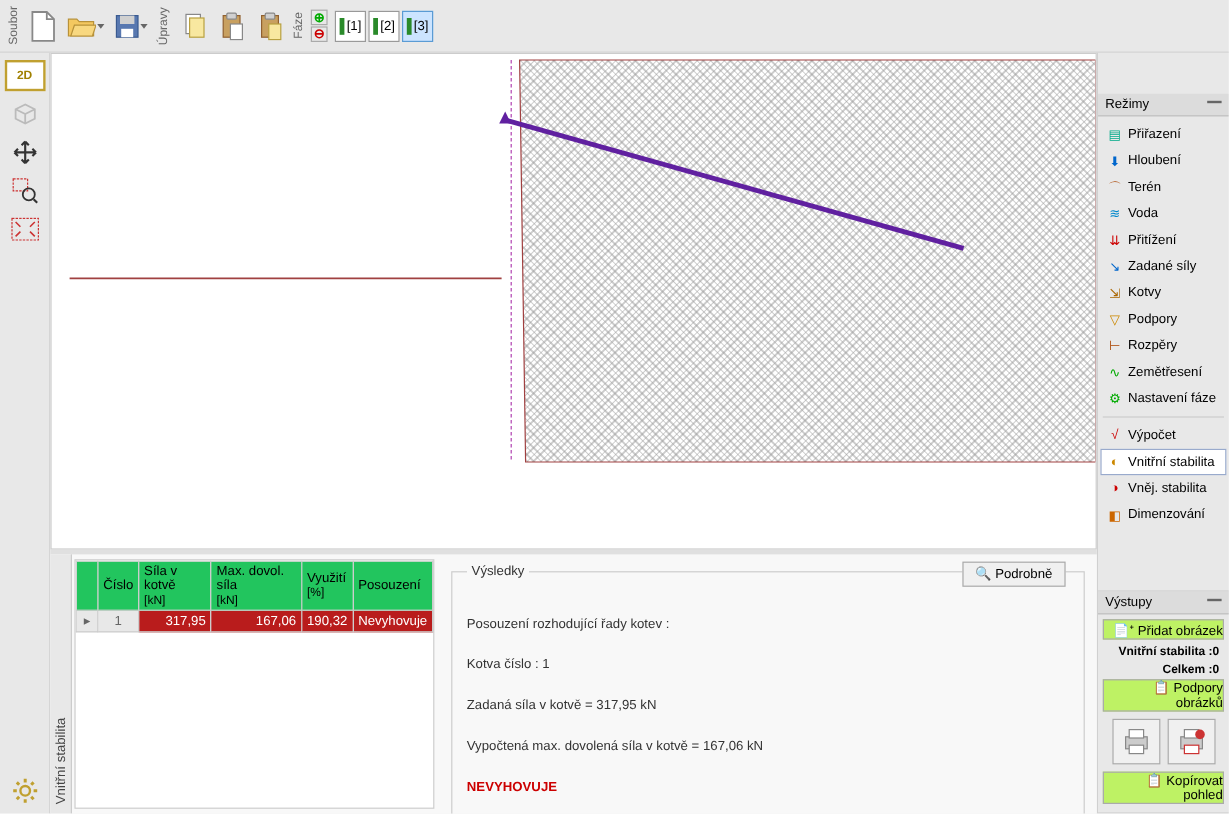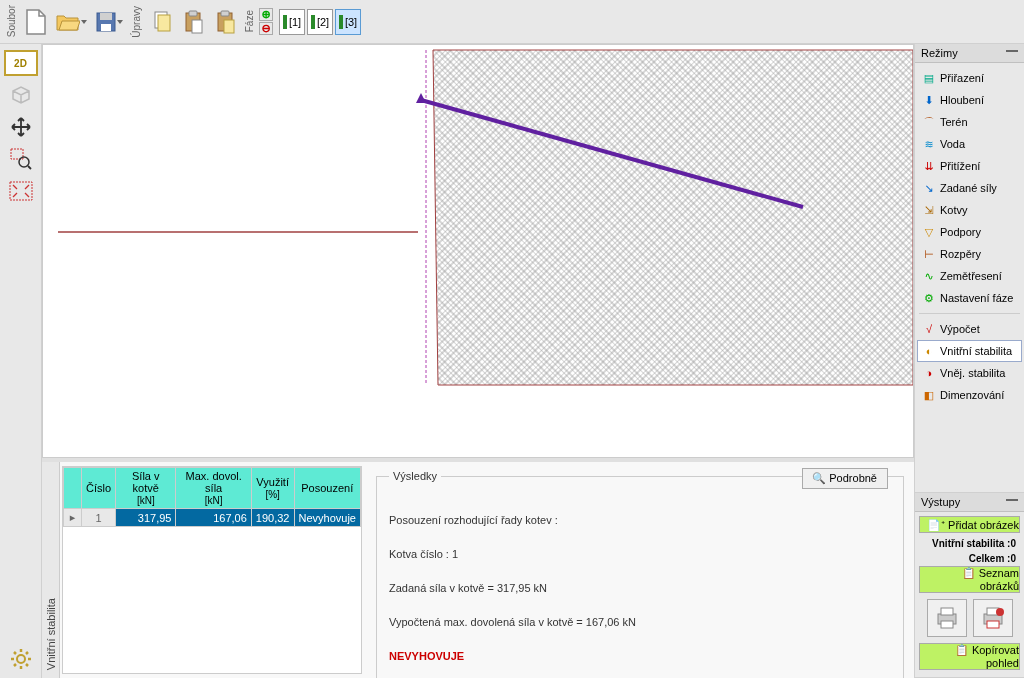--- a/index.html
+++ b/index.html
@@ -28,24 +28,24 @@
 .center { flex: 1; display: flex; flex-direction: column; position: relative; }
 .viewport { flex: 1; background: #fff; border: 1px solid #ccc; position: relative; overflow: hidden; }
 .viewport svg { position: absolute; top: 0; left: 0; }
 
 .bottom-panel { height: 220px; display: flex; background: #f8f8f8; border-top: 4px solid #e0e0e0; }
 .vtab { width: 18px; background: #e8e8e8; border-right: 1px solid #ccc; display: flex; align-items: flex-end; justify-content: center; padding-bottom: 8px; }
 .vtab span { writing-mode: vertical-rl; transform: rotate(180deg); font-size: 11px; color: #444; }
 
 .table-region { width: 300px; background: #fff; border: 1px solid #ccc; margin: 4px 4px 4px 2px; position: relative; overflow: hidden; }
 table { width: 100%; border-collapse: collapse; font-size: 11px; }
-th { background: #5eead4; border: 1px solid #ccc; padding: 2px 4px; font-weight: normal; text-align: center; }
+th { background: #22c55e; border: 1px solid #ccc; padding: 2px 4px; font-weight: normal; text-align: left; }
 th .sub { font-size: 10px; }
 td { border: 1px solid #ccc; padding: 2px 4px; text-align: right; }
-tr.row-active td { background: #0369a1; color: #fff; }
+tr.row-active td { background: #b91c1c; color: #fff; }
 tr.row-active td.rownum { background: #e8e8e8; color: #666; text-align: center; }
 td.nev { color: #fff; }
 
 .results { flex: 1; padding: 8px 10px; font-size: 11px; position: relative; }
 .results fieldset { border: 1px solid #ccc; padding: 10px 12px 8px; }
 .results legend { padding: 0 4px; color: #333; }
 .results .line { margin: 22px 0; color: #333; }
 .results .fail { color: #cc0000; font-weight: bold; }
 .detail-btn { position: absolute; right: 26px; top: 6px; padding: 3px 10px; background: #f0f0f0; border: 1px solid #aaa; cursor: pointer; font-size: 11px; }
 
@@ -245,21 +245,21 @@
           <div class="line">Kotva číslo : 1</div>
           <div class="line">Zadaná síla v kotvě = 317,95 kN</div>
           <div class="line">Vypočtená max. dovolená síla v kotvě = 167,06 kN</div>
           <div class="line fail">NEVYHOVUJE</div>
         </fieldset>
       </div>
     </div>
   </div>
 
   <div class="right-col">
-    <div class="panel" style="flex:1; overflow:auto;">
+    <div class="panel" style="flex:1; overflow:auto;margin-top:34px;">
       <div class="panel-head">
         <span>Režimy</span>
         <span class="min"></span>
       </div>
       <div class="mode-list">
         <div class="mode-item">
             <span class="mi" style="color:#0a8;">▤</span>
             <span>Přiřazení</span>
           </div>
         <div class="mode-item">
@@ -330,21 +330,21 @@
       <div class="outputs">
         <button class="out-btn">📄⁺ <span>Přidat obrázek</span></button>
         <div class="out-row">
             <span>Vnitřní stabilita :</span>
             <span>0</span>
           </div>
         <div class="out-row">
             <span>Celkem :</span>
             <span>0</span>
           </div>
-        <button class="out-btn">📋 <span>Seznam obrázků</span></button>
+        <button class="out-btn">📋 <span>Podpory obrázků</span></button>
         <div class="print-row">
           <div class="print-btn">
             <svg width="26" height="24" viewBox="0 0 26 24">
                 <rect x="4" y="8" width="18" height="10" fill="#ccc" stroke="#888"></rect>
                 <rect x="7" y="2" width="12" height="7" fill="#fff" stroke="#888"></rect>
                 <rect x="7" y="15" width="12" height="7" fill="#fff" stroke="#888"></rect>
               </svg>
           </div>
           <div class="print-btn">
             <svg width="26" height="24" viewBox="0 0 26 24">

